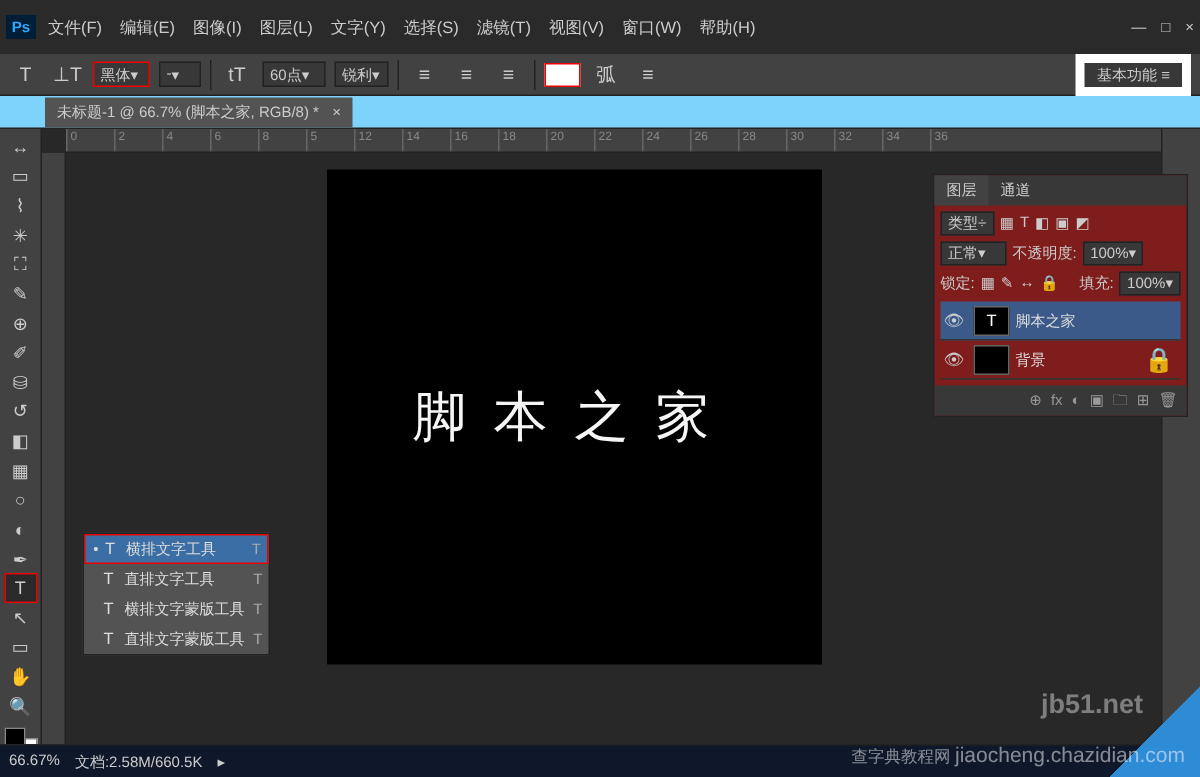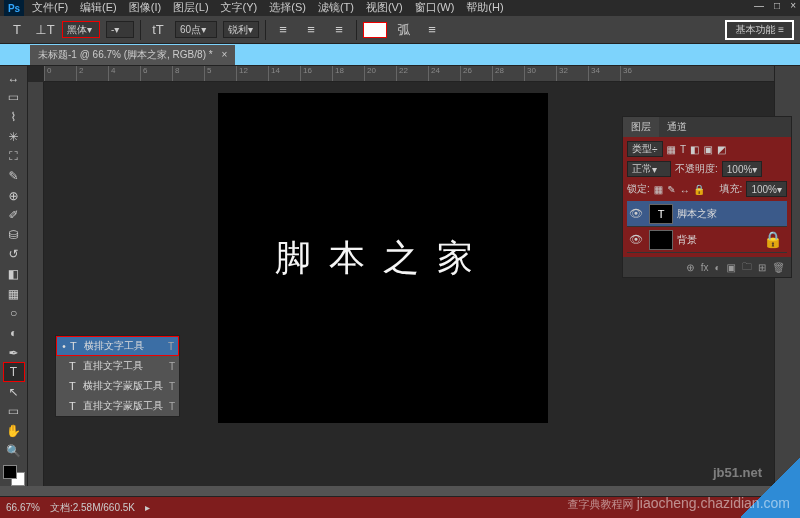--- a/index.html
+++ b/index.html
@@ -1,27 +1,27 @@
 <!DOCTYPE html>
 <html><head>
 <meta charset="utf-8">
 <style>
 * { margin: 0; padding: 0; box-sizing: border-box; font-family: "Microsoft YaHei", sans-serif; }
 body { width: 800px; height: 518px; background: #535353; overflow: hidden; position: relative; }
-.titlebar { height: 16px; background: #2a2a2a; display: flex; align-items: flex-start; padding: 0 4px; }
+.titlebar { height: 36px; background: #2a2a2a; display: flex; align-items: center; padding: 0 4px; }
 .ps-icon { width: 20px; height: 16px; background: #001e36; color: #31a8ff; font-size: 10px; font-weight: bold; display: flex; align-items: center; justify-content: center; margin-right: 8px; }
 .menu-item { color: #ccc; font-size: 11px; margin-right: 12px; cursor: default; }
 .win-controls { margin-left: auto; color: #ccc; display: flex; gap: 10px; font-size: 10px; }
 .options-bar { height: 28px; background: #424242; display: flex; align-items: center; padding: 0 6px; gap: 6px; border-bottom: 1px solid #222; }
 .opt-icon { width: 22px; height: 18px; display: flex; align-items: center; justify-content: center; color: #ccc; font-size: 13px; }
 .opt-select { background: #383838; border: 1px solid #222; color: #ccc; font-size: 10px; padding: 1px 4px; height: 17px; display: flex; align-items: center; }
 .opt-select.red { border: 1px solid #e00; }
 .divider-v { width: 1px; height: 20px; background: #222; }
 .color-swatch { width: 24px; height: 16px; background: #fff; border: 1px solid #e00; }
-.essential { background: #383838; border: 2px solid #ffffff; color: #ccc; font-size: 10px; padding: 1px 8px; }
+.essential { background: #383838; border: 6px solid #ffffff; color: #ccc; font-size: 10px; padding: 1px 8px; }
 .tab-bar { height: 22px; background: #7dd3fc; border-bottom: 1px solid #222; display: flex; align-items: center; padding-left: 30px; }
 .doc-tab { color: #ccc; font-size: 10px; padding: 3px 8px; background: #535353; }
 .main-area { position: relative; height: 420px; display: flex; }
 .toolbox { width: 28px; background: #424242; border-right: 1px solid #222; display: flex; flex-direction: column; align-items: center; padding-top: 2px; }
 .tool { width: 22px; height: 20px; display: flex; align-items: center; justify-content: center; color: #ccc; font-size: 12px; cursor: default; position: relative; }
 .tool.active { background: #2a2a2a; }
 .tool.red-border { border: 1px solid #e00; }
 .fg-bg { width: 22px; height: 22px; position: relative; margin-top: 4px; }
 .fg-bg .fg { width: 14px; height: 14px; background: #000; border: 1px solid #888; position: absolute; top: 0; left: 0; }
 .fg-bg .bg { width: 14px; height: 14px; background: #fff; border: 1px solid #888; position: absolute; bottom: 0; right: 0; }
@@ -46,22 +46,22 @@
 .panel-tabs span { padding: 3px 8px; }
 .panel-body { padding: 4px; }
 .panel-row { display: flex; align-items: center; gap: 4px; margin-bottom: 4px; font-size: 10px; color: #ccc; }
 .mini-sel { background: #383838; border: 1px solid #222; color: #ccc; font-size: 10px; padding: 0 4px; height: 16px; display: flex; align-items: center; }
 .layer { display: flex; align-items: center; height: 26px; border-bottom: 1px solid #333; }
 .layer.active { background: #3b5a8a; }
 .layer .eye { width: 18px; text-align: center; color: #ccc; font-size: 11px; }
 .layer .thumb { width: 24px; height: 20px; background: #000; border: 1px solid #666; margin: 0 4px; display: flex; align-items: center; justify-content: center; font-size: 11px; color: #fff; }
 .layer .lname { color: #ddd; font-size: 10px; }
 .panel-foot { height: 20px; background: #383838; display: flex; align-items: center; justify-content: flex-end; gap: 6px; padding: 0 6px; color: #999; font-size: 10px; }
-.statusbar { position: absolute; bottom: 0; left: 0; right: 0; height: 22px; background: #7f1d1d; border-top: 1px solid #222; display: flex; align-items: center; padding: 0 6px; color: #ccc; font-size: 10px; gap: 10px; }
-.watermark { position: absolute; right: 38px; bottom: 38px; color: rgba(255,255,255,0.4); font-size: 13px; font-weight: bold; }
+.statusbar { position: absolute; bottom: 0; left: 0; right: 0; height: 22px; background: #0f172a; border-top: 1px solid #222; display: flex; align-items: center; padding: 0 6px; color: #ccc; font-size: 10px; gap: 10px; }
+.watermark { position: absolute; right: 38px; bottom: 38px; color: rgba(255,255,255,0.4); font-size: 18px; font-weight: bold; }
 .watermark2 { position: absolute; right: 10px; bottom: 6px; color: rgba(255,255,255,0.5); font-size: 11px; }
 .blue-tri { position: absolute; right: 0; bottom: 0; width: 60px; height: 60px; background: linear-gradient(135deg, transparent 50%, #2e8bd6 50%); }
 .icon-row { display: flex; gap: 4px; }
 </style>
 </head>
 <body>
 
 <div class="titlebar">
   <div class="ps-icon">Ps</div>
   <span class="menu-item">文件(F)</span>

